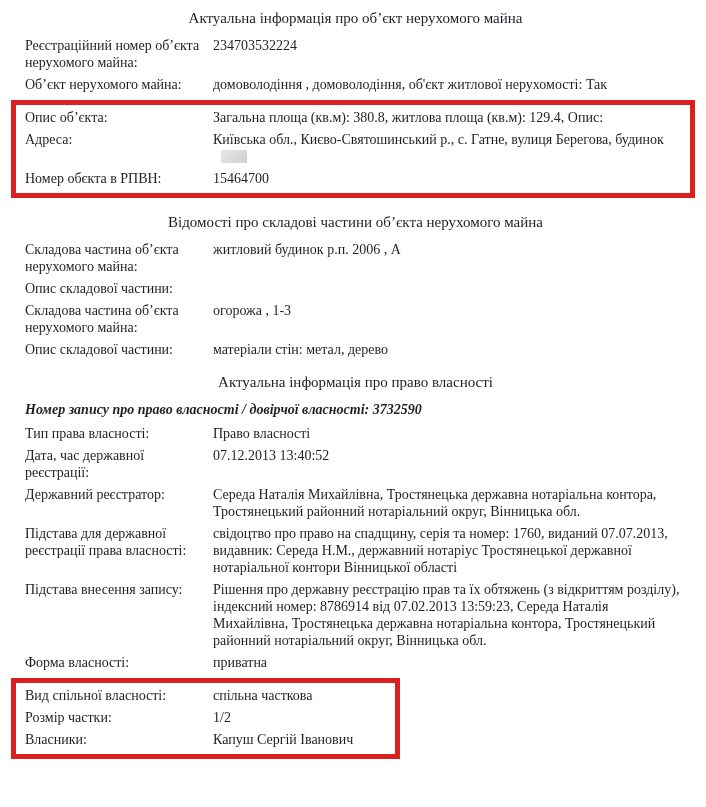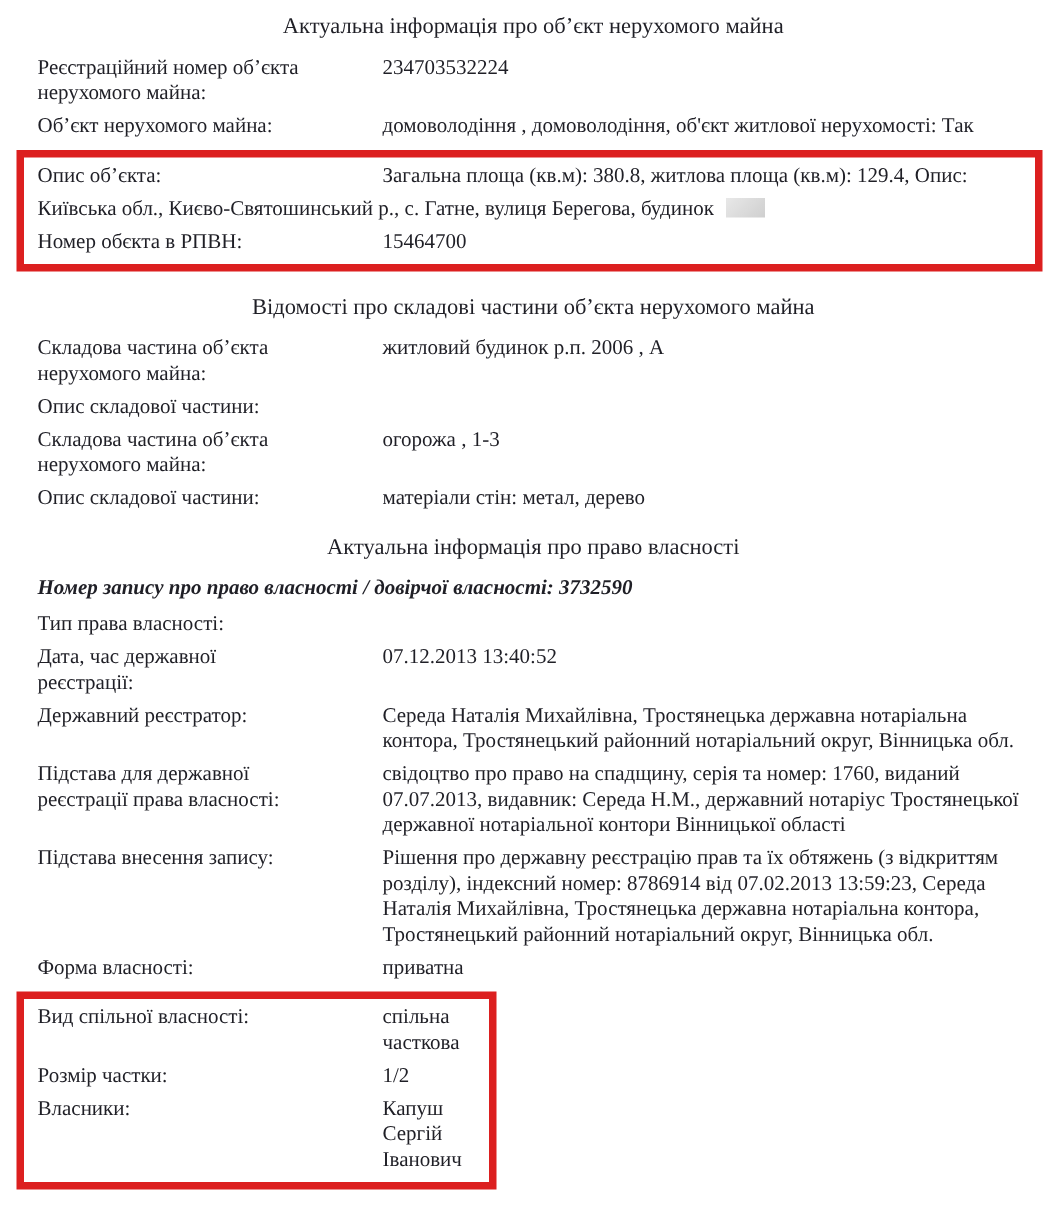--- a/index.html
+++ b/index.html
@@ -9,30 +9,30 @@
     font-family: "Liberation Serif", "DejaVu Serif", serif;
     font-size: 14px; line-height: 17px; color: var(--ink);
   }
   .page { padding: 5px 20px 0 25px; box-sizing: border-box; }
   .title {
     text-align: center; font-weight: 400; font-size: 15px;
     line-height: 19px; margin: 4px 0 9px;
   }
   .title.spaced { margin-top: 15px; }
   .subtitle { font-weight: 700; margin: 0 0 7px; font-style: italic; }
-  .row { display: flex; margin-bottom: 5px; gap: 42px; }
+  .row { display: flex; margin-bottom: 5px; }
   .label { flex: 0 0 188px; width: 188px; padding-right: 10px; box-sizing: border-box; }
   .value { flex: 1; }
   .redbox {
     border: 5px solid var(--accent);
     margin: 7px -9px 10px -14px;
     padding: 4px 0 6px 9px;
   }
   .redbox .row:last-child { margin-bottom: 0; }
-  .redbox.narrow { width: 320px; box-sizing: border-box; margin-right: 0; margin-bottom: 0; }
+  .redbox.narrow { width: 389px; box-sizing: border-box; margin-right: 0; margin-bottom: 0; }
   .redact {
     display: inline-block; width: 26px; height: 13px;
     background: linear-gradient(135deg, #e8e8e8, #cfcfcf);
     margin-left: 8px; vertical-align: -2px;
   }
 </style>
 </head>
 <body>
 
 <div class="page">
@@ -48,20 +48,21 @@
     <div class="label">Об’єкт нерухомого майна:</div>
     <div class="value">домоволодіння , домоволодіння, об'єкт житлової нерухомості: Так</div>
   </div>
 
   <div class="redbox">
     <div class="row">
       <div class="label">Опис об’єкта:</div>
       <div class="value">Загальна площа (кв.м): 380.8, житлова площа (кв.м): 129.4, Опис:</div>
     </div>
     <div class="row">
+      <div class="label">Адреса:</div>
       <div class="value"><span>Київська обл., Києво-Святошинський р., с. Гатне, вулиця Берегова, будинок</span><span class="redact"></span></div>
     </div>
     <div class="row">
       <div class="label">Номер обєкта в РПВН:</div>
       <div class="value">15464700</div>
     </div>
   </div>
 
   <div class="title spaced">Відомості про складові частини об’єкта нерухомого майна</div>
 
@@ -80,20 +81,21 @@
     <div class="label">Опис складової частини:</div>
     <div class="value">матеріали стін: метал, дерево</div>
   </div>
 
   <div class="title spaced">Актуальна інформація про право власності</div>
 
   <div class="subtitle">Номер запису про право власності / довірчої власності: 3732590</div>
 
   <div class="row">
     <div class="label">Тип права власності:</div>
+    <div class="value">Право власності</div>
   </div>
   <div class="row">
     <div class="label">Дата, час державної реєстрації:</div>
     <div class="value">07.12.2013 13:40:52</div>
   </div>
   <div class="row">
     <div class="label">Державний реєстратор:</div>
     <div class="value">Середа Наталія Михайлівна, Тростянецька державна нотаріальна контора, Тростянецький районний нотаріальний округ, Вінницька обл.</div>
   </div>
   <div class="row">

